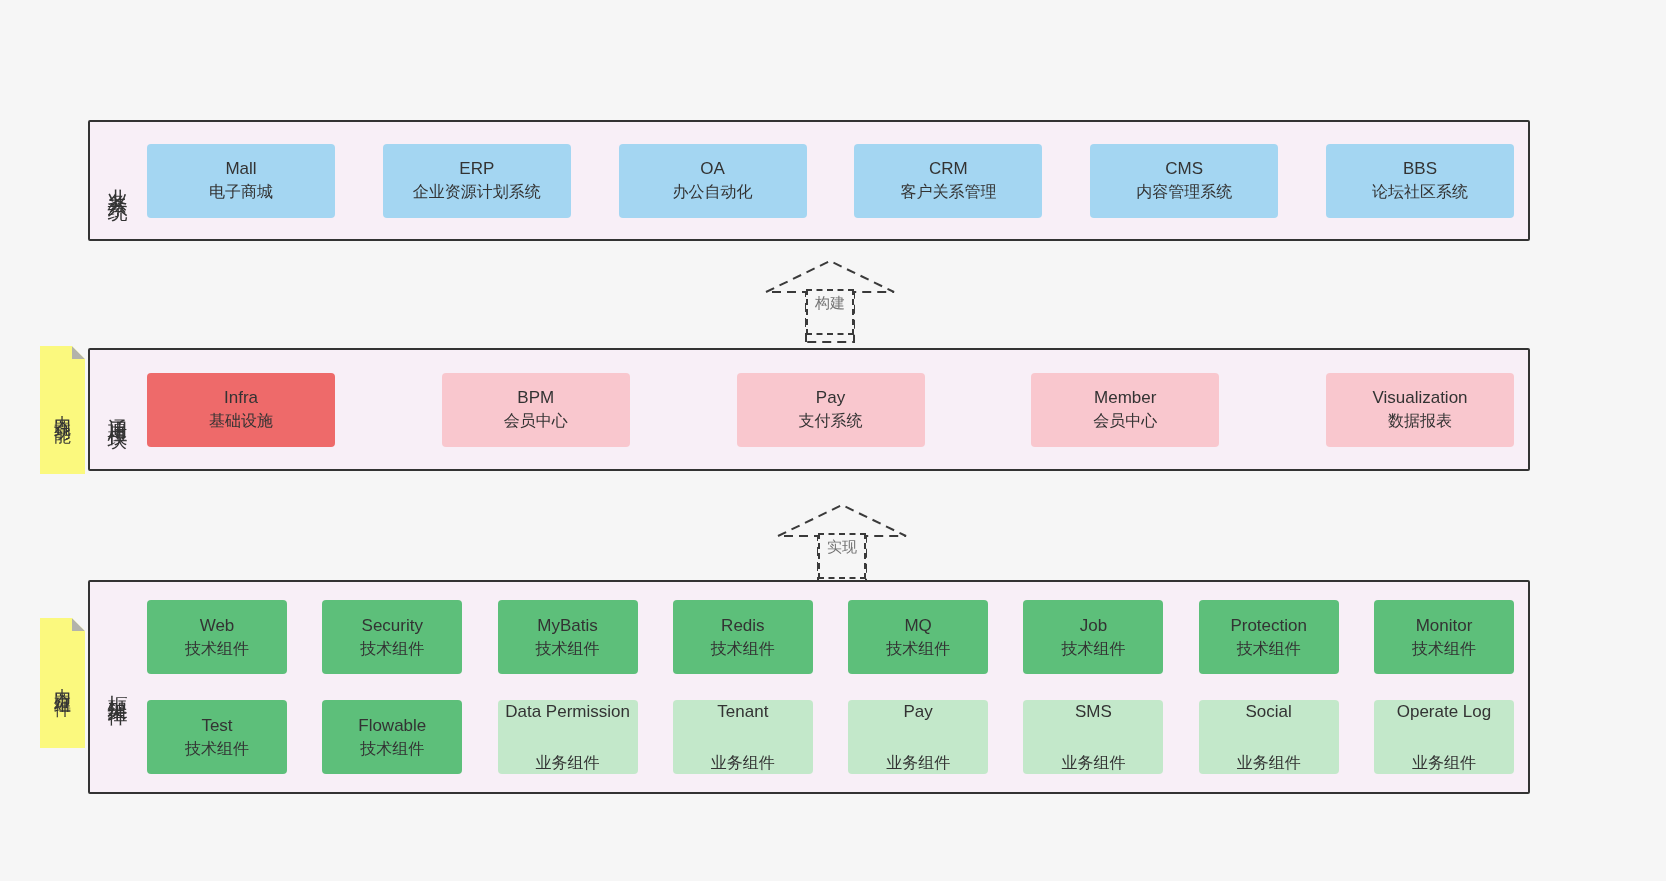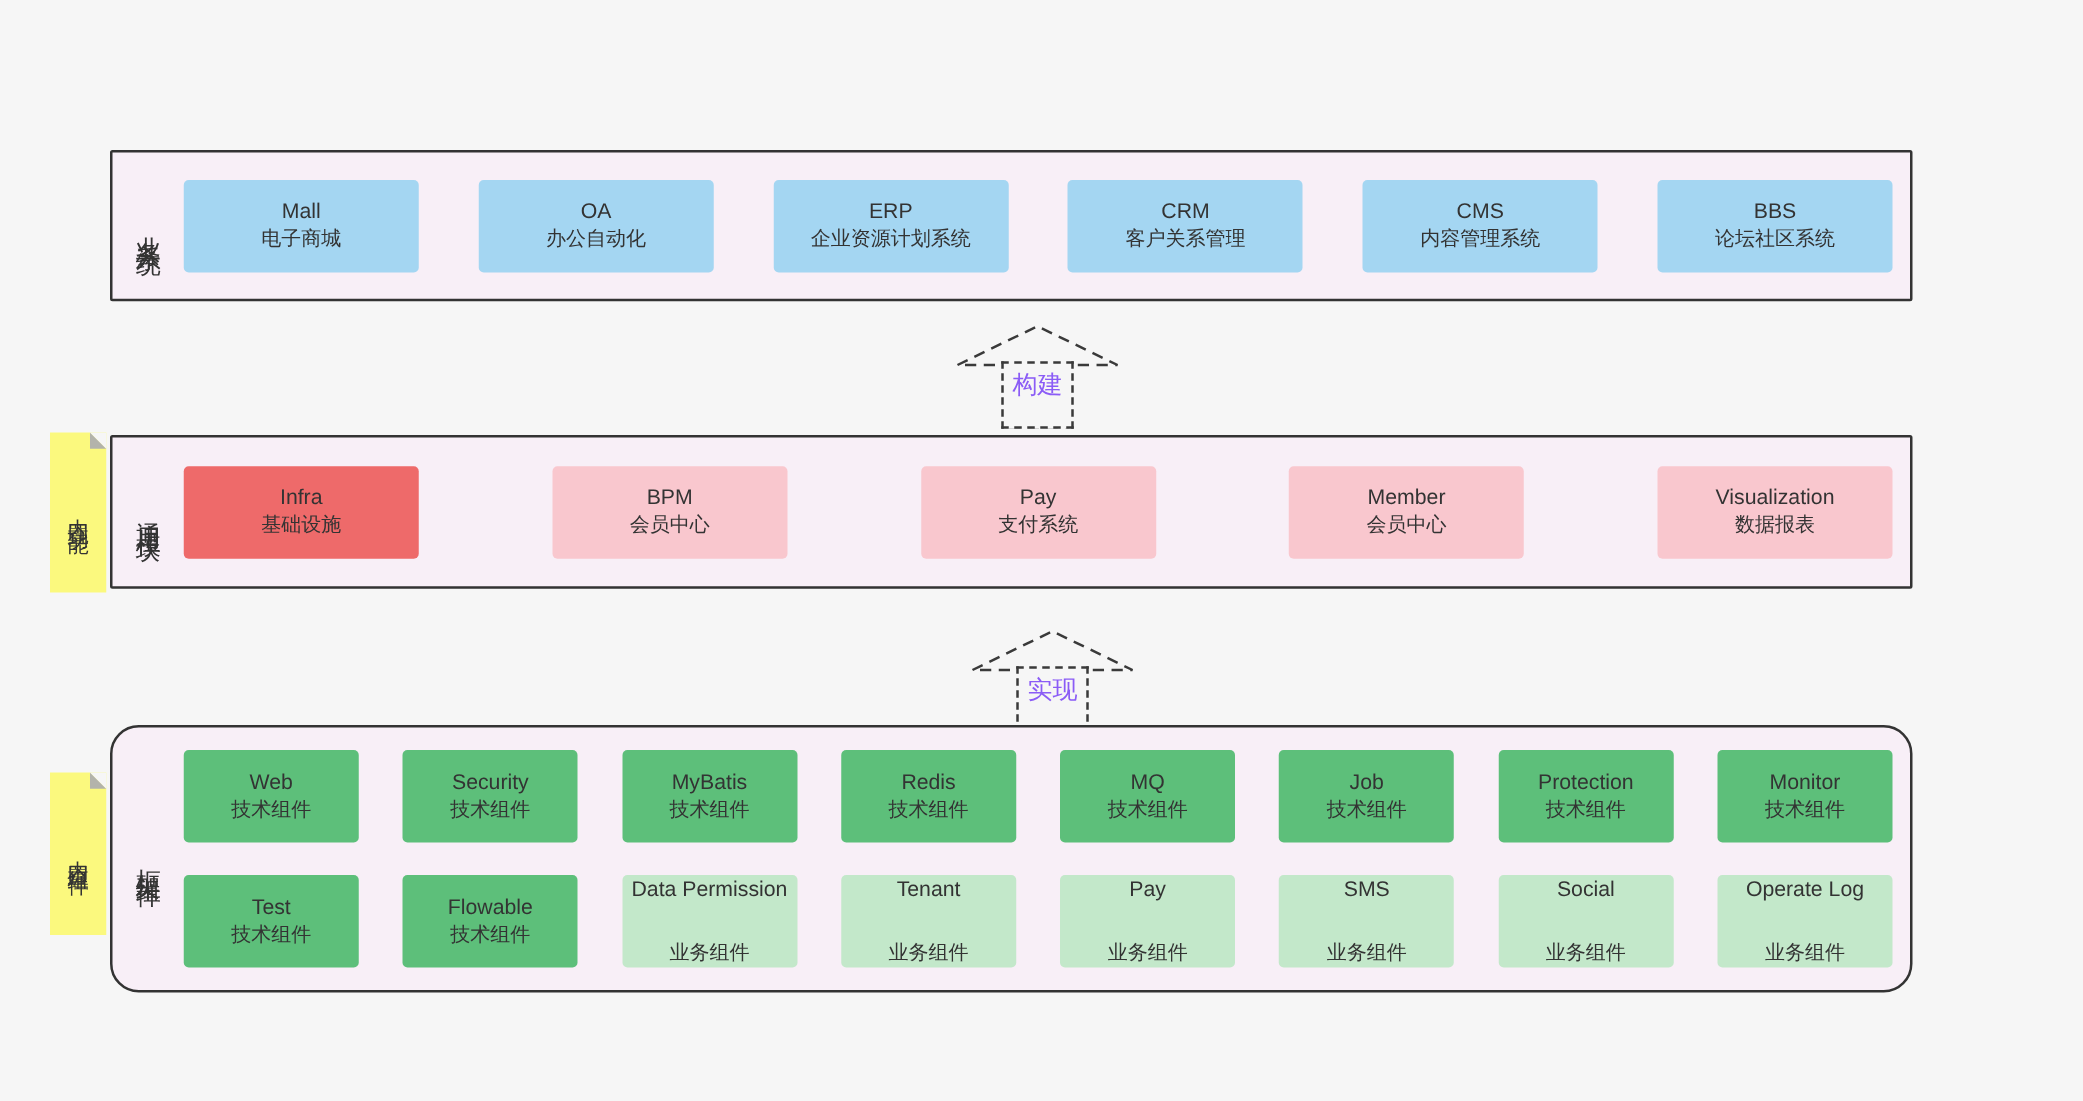--- a/index.html
+++ b/index.html
@@ -16,21 +16,21 @@
   .panel{
     position:absolute;
     left:88px;width:1442px;
     background:#f8eff7;
     border:2px solid #333;
     border-radius:2px;
     box-sizing:border-box;
   }
   #panel-business{top:120px;height:121px;}
   #panel-modules{top:348px;height:123px;}
-  #panel-components{top:580px;height:214px;border-radius:23px;}
+  #panel-components{top:580px;height:214px;}
 
   .side-label{
     position:absolute;left:0;top:0;bottom:0;width:57px;
     display:flex;align-items:center;justify-content:center;
     font-size:20px;color:#333;
   }
   .vtext{
     writing-mode:vertical-rl;
     text-orientation:upright;
     letter-spacing:4px;
@@ -83,44 +83,44 @@
   
   .arrow{position:absolute;width:140px;height:86px;}
   #arrow-build{left:760px;top:258px;}
   #arrow-implement{left:772px;top:502px;}
   .arrow svg{position:absolute;left:0;top:0;}
   .arrow-label{
     position:absolute;left:50%;top:31px;transform:translateX(-50%);
     border:2px dashed #3a3a3a;
     background:#f6f6f6;
     padding:3px 7px 20px 7px;
-    font-size:20px;color:#8b5cf6;white-space:nowrap;
+    font-size:15px;color:#737373;white-space:nowrap;
   }
 </style>
 </head>
 <body>
 
 <div id="canvas">
 
   <div class="panel" id="panel-business">
     <div class="side-label">
       <span class="vtext">业务系统</span>
     </div>
     <div class="boxes-row">
       <div class="box box-wide blue">
         <div class="l1">Mall</div>
         <div class="l2">电子商城</div>
       </div>
       <div class="box box-wide blue">
+        <div class="l1">ERP</div>
+        <div class="l2">企业资源计划系统</div>
+      </div>
+      <div class="box box-wide blue">
         <div class="l1">OA</div>
         <div class="l2">办公自动化</div>
-      </div>
-      <div class="box box-wide blue">
-        <div class="l1">ERP</div>
-        <div class="l2">企业资源计划系统</div>
       </div>
       <div class="box box-wide blue">
         <div class="l1">CRM</div>
         <div class="l2">客户关系管理</div>
       </div>
       <div class="box box-wide blue">
         <div class="l1">CMS</div>
         <div class="l2">内容管理系统</div>
       </div>
       <div class="box box-wide blue">

